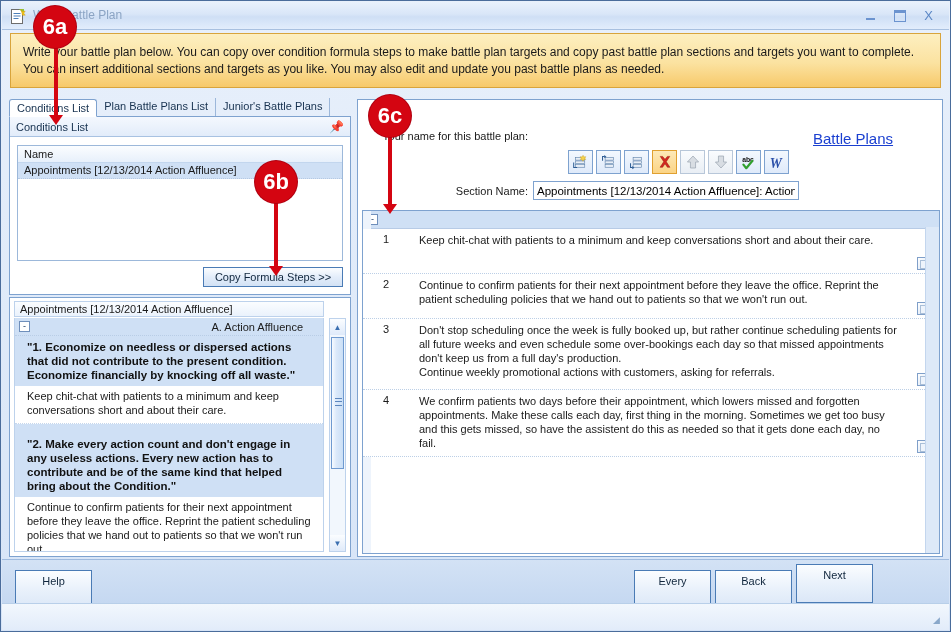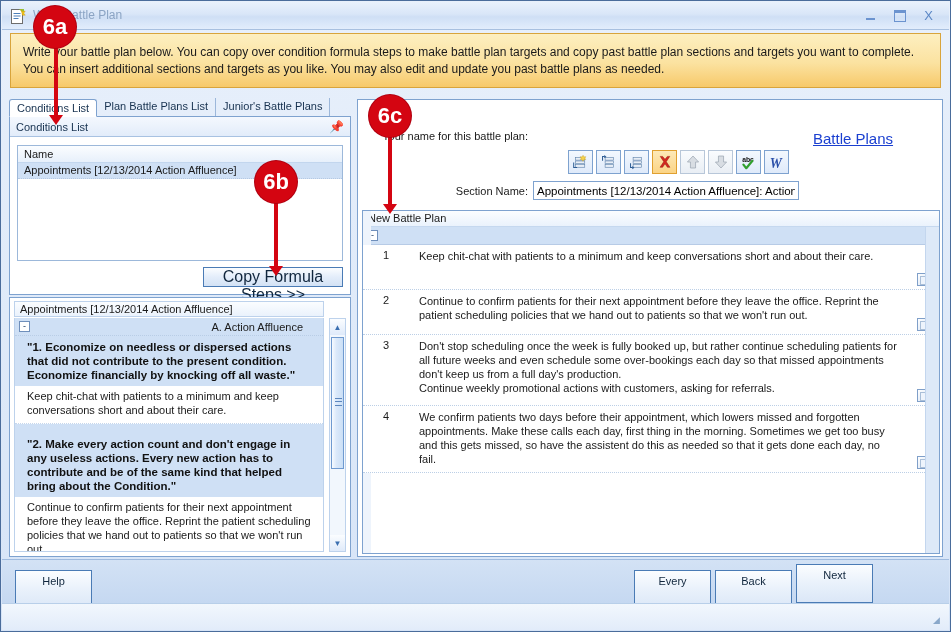--- a/index.html
+++ b/index.html
@@ -170,21 +170,21 @@
     box-sizing: border-box;
     color: #1a1a1a;
   }
   .copy-btn {
     position: absolute;
     left: 193px; top: 150px;
     width: 140px; height: 20px;
     background: linear-gradient(180deg, #fbfdff 0%, #e3edfa 50%, #d3e2f5 100%);
     border: 1px solid #4a7bb5;
     box-sizing: border-box;
-    font-size: 16px;
+    font-size: 11px;
     color: #10263d;
     text-align: center;
     line-height: 18px;
   }
 
   
   .formulapanel {
     position: absolute;
     left: 8px; top: 296px;
     width: 342px; height: 260px;
@@ -640,21 +640,20 @@
           <text x="2" y="16" font-family="Liberation Serif, serif" font-style="italic" font-size="16" font-weight="bold" fill="#2a4fa8">W</text>
         </svg>
       </div>
     </div>
 
     <div class="field-label" style="left:10px; top:85px; width:160px;">Section Name:</div>
     <input class="textinput" style="left: 175px; top: 81px; width: 266px; height: 19px;" value="Appointments [12/13/2014 Action Affluence]: Action Aff">
 
     <div class="bpgrid">
       <div class="rowstrip"></div>
-      <div class="bpgrid-head">New Battle Plan</div>
 
       <div class="bp-section">
         <span class="expander">-</span>
       </div>
 
       <div class="bp-row">
         <div class="bp-num">1</div>
         <div class="bp-text">Keep chit-chat with patients to a minimum and keep conversations short and about their care.</div>
         <div class="bp-check"></div>
       </div>

